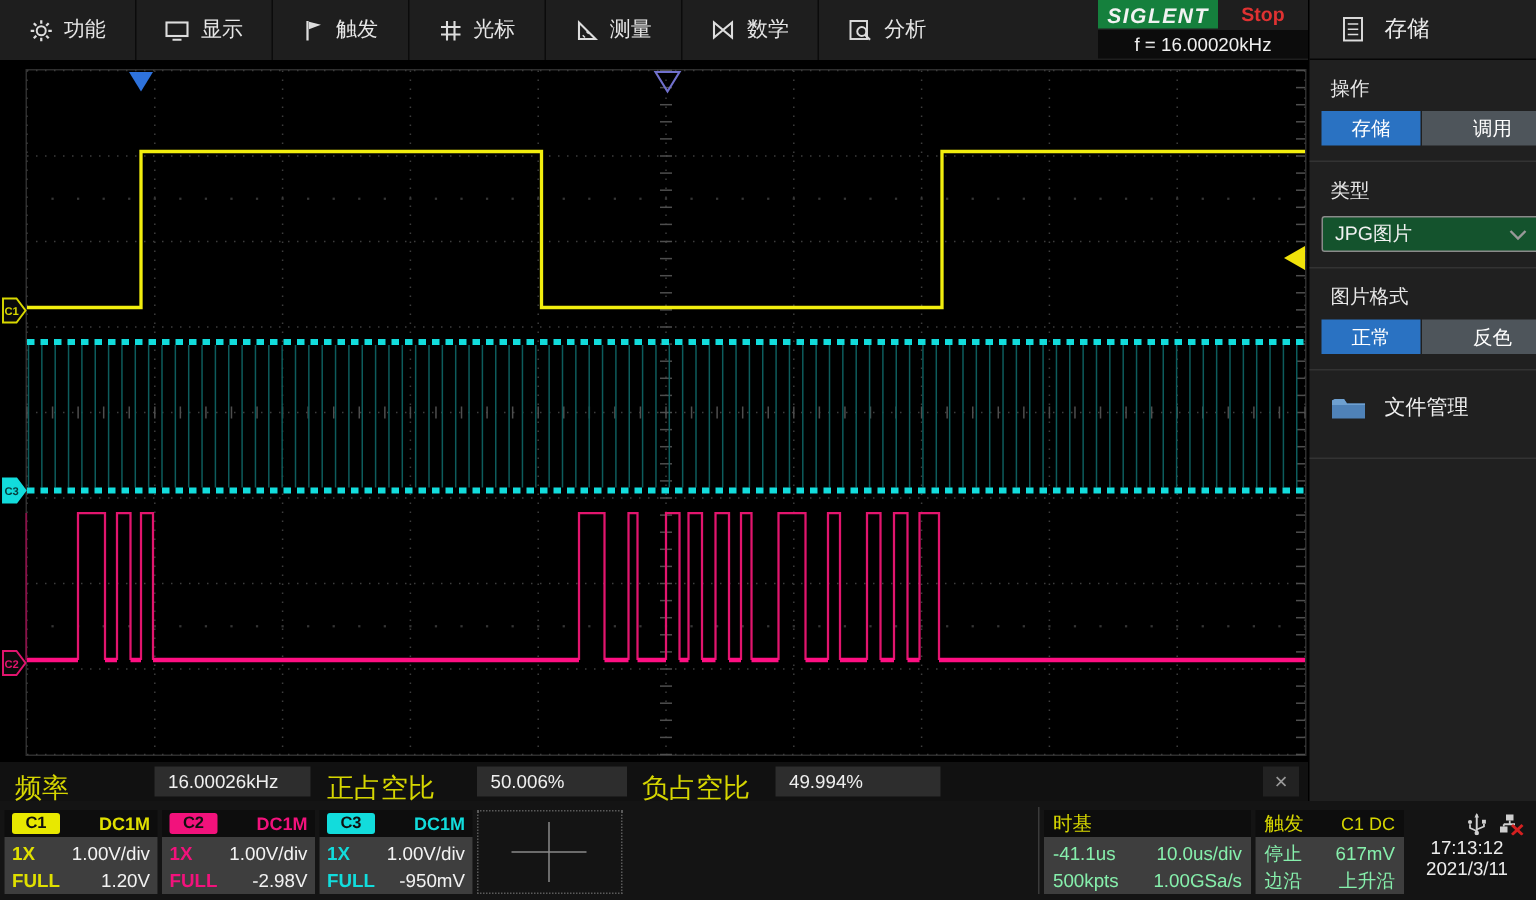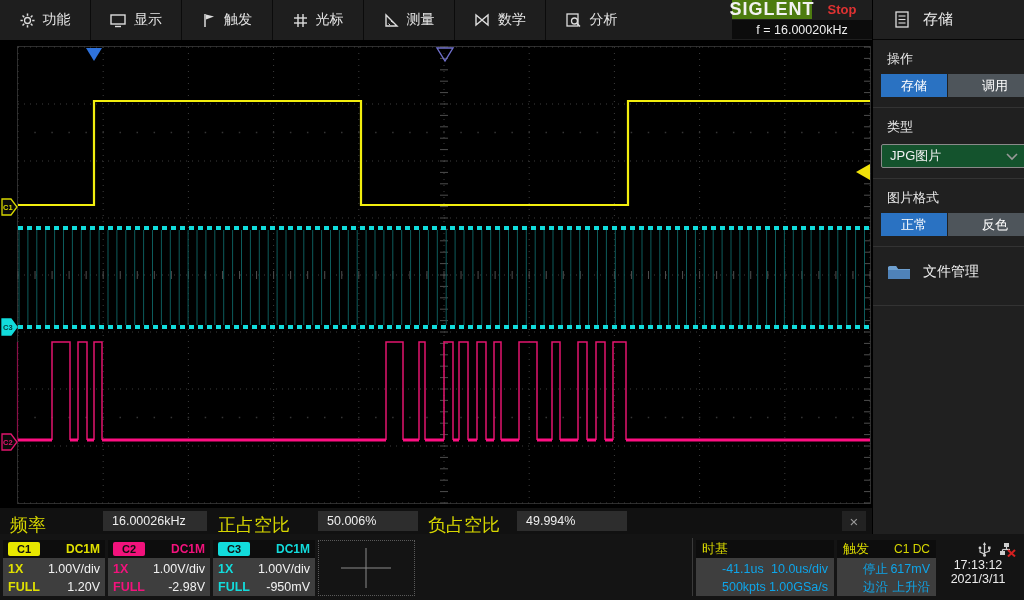--- a/index.html
+++ b/index.html
@@ -7,22 +7,22 @@
   body { font-family:"Liberation Sans","DejaVu Sans",sans-serif; }
   #screen { position:relative; width:1024px; height:600px; background:#000; overflow:hidden; }
 
   
   #top-bar { position:absolute; left:0; top:0; width:872px; height:40px; background:#1e1e1e; display:flex; }
   .menu-item { width:91px; height:40px; display:flex; align-items:center; justify-content:center; gap:8px;
                color:#e6e6e6; font-size:14px; border-right:1px solid #0b0b0b; cursor:default; }
   .menu-item svg { flex:0 0 auto; }
   #brand-block { margin-left:auto; width:140px; height:40px; display:flex; flex-direction:column; }
   #brand-row { display:flex; height:19px; }
-  #brand-logo { background:#4d7c0f; color:#f2f2f2; font-weight:bold; font-size:18px; letter-spacing:1px;
-                width:80px; display:flex; align-items:center; justify-content:center; }
+  #brand-logo { background:#15803d; color:#f2f2f2; font-weight:bold; font-size:14px; letter-spacing:1px;
+                width:80px; display:flex; align-items:center; justify-content:center; font-style:italic; }
   #run-state { flex:1; color:#e03232; font-weight:bold; font-size:13px; display:flex; align-items:center; justify-content:center; }
   #freq-counter { height:19px; margin-top:1px; background:#0c0c0c; color:#f0f0f0; font-size:12.5px;
                   display:flex; align-items:center; justify-content:center; }
 
   
   #sidebar { position:absolute; left:872px; top:0; width:164px; height:534px; background:#202020; border-left:1px solid #000; }
   #sidebar-header { height:40px; display:flex; align-items:center; gap:14px; padding-left:22px;
                     color:#ededed; font-size:15px; border-bottom:1px solid #060606; }
   .side-label { color:#e8e8e8; font-size:13px; padding:10px 0 6px 14px; }
   .seg-row { display:flex; gap:1px; padding:0 8px; }
@@ -61,21 +61,21 @@
   .c2-col { color:#f2127c; } .badge-c2 { background:#f2127c; }
   .c3-col { color:#12dcdc; } .badge-c3 { background:#12dcdc; }
 
   #empty-slot { position:absolute; left:318px; top:6px; width:97px; height:56px; border:1px dotted #5a5a5a; }
   #bb-sep { position:absolute; left:692px; top:4px; width:1px; height:58px; background:#3a3a3a; }
 
   .info-box { position:absolute; top:6px; height:56px; background:#0d0d0d; }
   .info-head { height:18px; display:flex; align-items:center; padding:0 6px; color:#d6d600; font-size:13px; font-weight:normal; }
   .info-head .right { margin-left:auto; color:#d6d600; font-size:12px; }
   .info-body { height:38px; background:#3e3e3e; padding:2px 6px 0 6px; }
-  .info-row { display:flex; height:18px; align-items:center; color:#0ea5e9; font-size:12.5px;margin-left:20px; }
+  .info-row { display:flex; height:18px; align-items:center; color:#86efac; font-size:12.5px; }
   .info-row .v { margin-left:auto; }
 
   #status-clock { position:absolute; left:938px; top:6px; width:80px; height:56px; color:#ececec;
                   font-size:12.5px; text-align:center; }
   #status-icons { display:flex; justify-content:flex-end; gap:8px; padding:2px 2px 1px 0; height:18px; align-items:center; }
 </style>
 </head>
 <body>
 
 <div id="screen">

